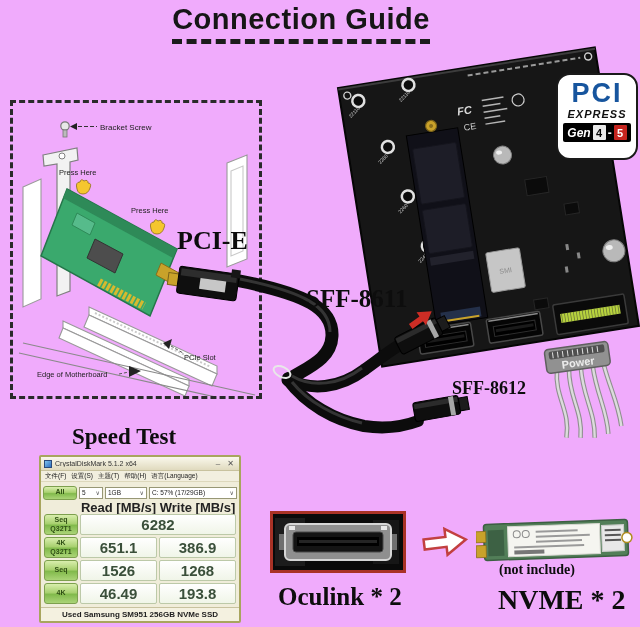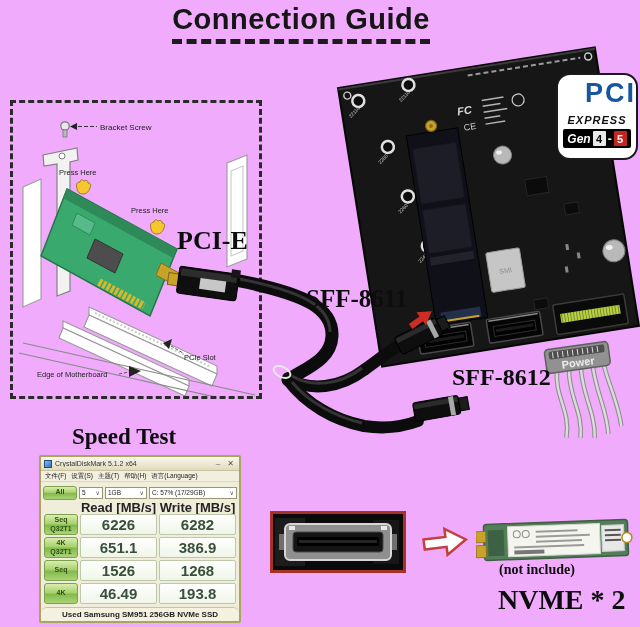--- a/index.html
+++ b/index.html
@@ -9,40 +9,40 @@
 
   
   .page-title { left:170px; top:3px; width:262px; text-align:center;
     font-size:29px; font-weight:700; color:#161616; letter-spacing:0.5px; }
   .title-underline { left:172px; top:39px; width:258px; height:0;
     border-top:5px dashed #1c1c1c; }
 
   
   .pci-logo { left:556px; top:73px; width:82px; height:87px; background:#fff;
     border:2.5px solid #1a1a1a; border-radius:14px; text-align:center; padding-top:5px; z-index:6; }
-  .pci-word { font-size:27px; font-weight:800; color:#17559e; letter-spacing:2px; line-height:1;text-align:right; }
-  .express-word { font-size:11px; font-weight:800; font-style:italic; color:#111; letter-spacing:1px; margin-top:7px; }
+  .pci-word { font-size:27px; font-weight:800; color:#17559e; letter-spacing:2px; line-height:1; }
+  .express-word { font-size:11px; font-weight:800; font-style:italic; color:#111; letter-spacing:1px; margin-top:1px; }
   .gen-bar { margin:3px auto 0; width:68px; height:19px; background:#000; border-radius:2px;
     display:flex; align-items:center; justify-content:center; gap:2px; }
   .gen-bar .gen { color:#fff; font-size:12px; font-weight:800; font-style:italic; }
   .gen-bar .n4 { background:#e9e9e9; color:#000; width:13px; height:15px; font-size:11px; font-weight:800;
     display:flex; align-items:center; justify-content:center; border-radius:1px; }
   .gen-bar .dash { color:#fff; font-size:12px; font-weight:800; }
   .gen-bar .n5 { background:#c5251f; color:#fff; width:13px; height:15px; font-size:11px; font-weight:800;
     display:flex; align-items:center; justify-content:center; border-radius:1px; }
 
   
   .diagram-box { left:10px; top:100px; width:252px; height:299px; border:3px dashed #2a2a2a; z-index:1; }
   .diagram-box svg { display:block; }
 
   
   .flabel { position:absolute; font-weight:800; color:#0d0d0d; z-index:4; white-space:nowrap;font-family:Liberation Serif, serif; }
   .lbl-pcie { left:177px; top:226px; font-size:26px; }
   .lbl-8611 { left:306px; top:285px; font-size:25px; }
-  .lbl-8612 { left:452px; top:364px; font-size:24px; }
+  .lbl-8612 { left:452px; top:378px; font-size:18px; }
   .lbl-speed { left:72px; top:424px; font-size:23px; font-weight:700; }
   .lbl-oculink { left:278px; top:583px; font-size:25px; font-weight:700; }
   .lbl-notinc { left:499px; top:562px; font-size:14px; font-weight:700; }
   .lbl-nvme { left:498px; top:584px; font-size:28px; }
 
   .overlay { left:0; top:0; z-index:2; }
 
   
   .cdm { left:39px; top:455px; width:202px; background:#f0edda; border:2px solid #a8a55e;
     border-radius:2px; z-index:3; font-family:"Liberation Sans", sans-serif; }
@@ -65,21 +65,21 @@
   .cdm-select .car { font-size:6px; color:#555; margin-left:2px; }
   .cdm-headrow { display:flex; height:12px; align-items:center; }
   .cdm-headrow .spacer { width:36px; }
   .cdm-headrow .hdr { flex:1; text-align:center; font-size:13px; font-weight:700; color:#222; }
   .cdm-row { display:flex; height:23px; }
   .cdm-row .cdm-btn { width:34px; margin:1px; padding:0 2px; }
   .cdm-val { flex:1; margin:1px; background:linear-gradient(180deg,#ffffff,#f0f5e8);
     border:1px solid #bcc9a8; border-radius:2px; display:flex; align-items:center; justify-content:center;
     font-size:15px; font-weight:700; color:#3a4f3a; }
   .cdm-status { height:14px; border-top:1px solid #c8c29e; background:#f4f1e0; text-align:center;
-    font-size:8px; font-weight:700; color:#1d1d1d; line-height:13px; white-space:nowrap; overflow:hidden;border-radius:6px; }
+    font-size:8px; font-weight:700; color:#1d1d1d; line-height:13px; white-space:nowrap; overflow:hidden; }
 
   
   .oculink-photo { left:270px; top:511px; width:136px; height:62px; background:#0a0a0a;
     border:3px solid #a93226; z-index:3; }
   .nvme-photo { left:476px; top:517px; width:162px; height:48px; z-index:3; }
   .red-arrow-box { left:420px; top:521px; width:52px; height:42px; z-index:3; }
 </style>
 </head>
 <body>
 
@@ -343,21 +343,20 @@
             <span class="car">∨</span>
           </div>
       </div>
       <div class="cdm-headrow">
         <div class="spacer"></div>
         <div class="hdr">Read [MB/s]</div>
         <div class="hdr">Write [MB/s]</div>
       </div>
       <div class="cdm-row">
         <div class="cdm-btn">Seq Q32T1</div>
-        <div class="cdm-val">6226</div>
         <div class="cdm-val">6282</div>
       </div>
       <div class="cdm-row">
         <div class="cdm-btn">4K Q32T1</div>
         <div class="cdm-val">651.1</div>
         <div class="cdm-val">386.9</div>
       </div>
       <div class="cdm-row">
         <div class="cdm-btn">Seq</div>
         <div class="cdm-val">1526</div>
@@ -379,20 +378,21 @@
       <rect x="6" y="20" width="8" height="16" fill="#6f6f6f"></rect>
       <rect x="118" y="20" width="6" height="16" fill="#6f6f6f"></rect>
       <rect x="12" y="10" width="106" height="36" rx="5" fill="#8f8f8f" stroke="#d6d6d6" stroke-width="2"></rect>
       <rect x="20" y="18" width="90" height="20" rx="3" fill="#141414" stroke="#4a4a4a"></rect>
       <rect x="24" y="23" width="82" height="9" fill="#000"></rect>
       <rect x="26" y="26" width="78" height="3" fill="#242424"></rect>
       <rect x="16" y="12" width="6" height="4" fill="#e8e8e8"></rect>
       <rect x="108" y="12" width="6" height="4" fill="#e8e8e8"></rect>
     </svg>
   </div>
+  <div class="flabel lbl-oculink">Oculink * 2</div>
 
   <div class="abs red-arrow-box">
     <svg width="52" height="42" viewBox="0 0 52 42">
       <polygon points="4,16 26,16 26,8 46,21 26,34 26,26 4,26" fill="#ffffff" stroke="#c24040" stroke-width="2.5" transform="rotate(-7 25 21)"></polygon>
     </svg>
   </div>
 
   <div class="abs nvme-photo">
     <svg width="162" height="48" viewBox="0 0 162 48">
       <g transform="rotate(-2 80 24)">

